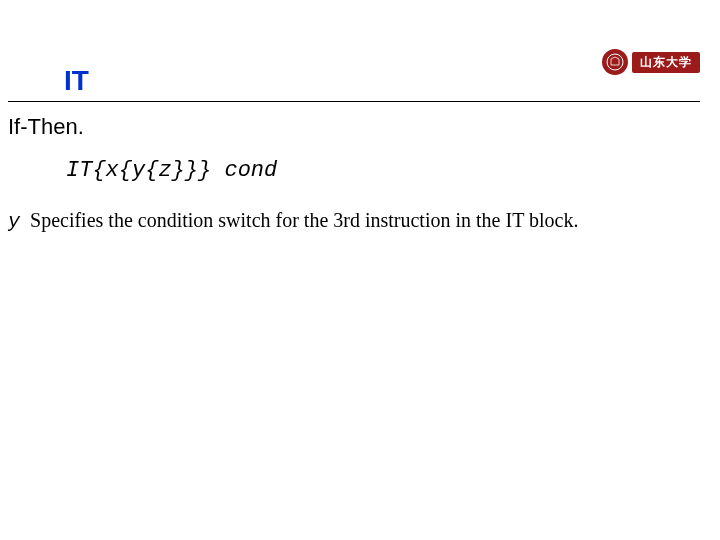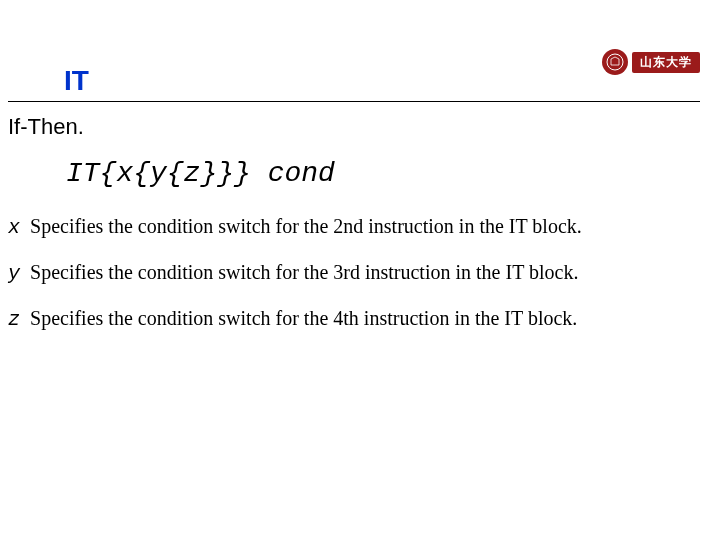--- a/index.html
+++ b/index.html
@@ -70,21 +70,21 @@
   }
   .syntax-head {
     font-family: Arial, sans-serif;
     font-weight: bold;
     font-size: 21px;
     margin: 8px 0 6px 0;
   }
   .syntax-code {
     font-family: "Courier New", monospace;
     font-style: italic;
-    font-size: 28px;
+    font-size: 22px;
     margin: 0 0 24px 58px;
   }
   .param-list {
     margin: 0;
     padding: 0;
   }
   .param {
     font-size: 20px;
     margin: 0 0 18px 0;
     line-height: 1.3;
@@ -122,30 +122,22 @@
 
   <div class="title">IT</div>
   <hr class="hr">
 
   <div class="subtitle">If-Then.</div>
 
   <div class="syntax-code">IT{x{y{z}}} cond</div>
 
   <div class="param-list">
     <div class="param">
-      <span class="sym">x</span>
-      &nbsp;<span class="desc">Specifies the condition switch for the 2nd instruction in the IT block.</span>
-    </div>
-    <div class="param">
       <span class="sym">y</span>
       &nbsp;<span class="desc">Specifies the condition switch for the 3rd instruction in the IT block.</span>
-    </div>
-    <div class="param">
-      <span class="sym">z</span>
-      &nbsp;<span class="desc">Specifies the condition switch for the 4th instruction in the IT block.</span>
     </div>
   </div>
 
   <div class="pager">
     <span>10</span><span>/</span><span>17</span>
   </div>
 
 </div>
 
 </body></html>

